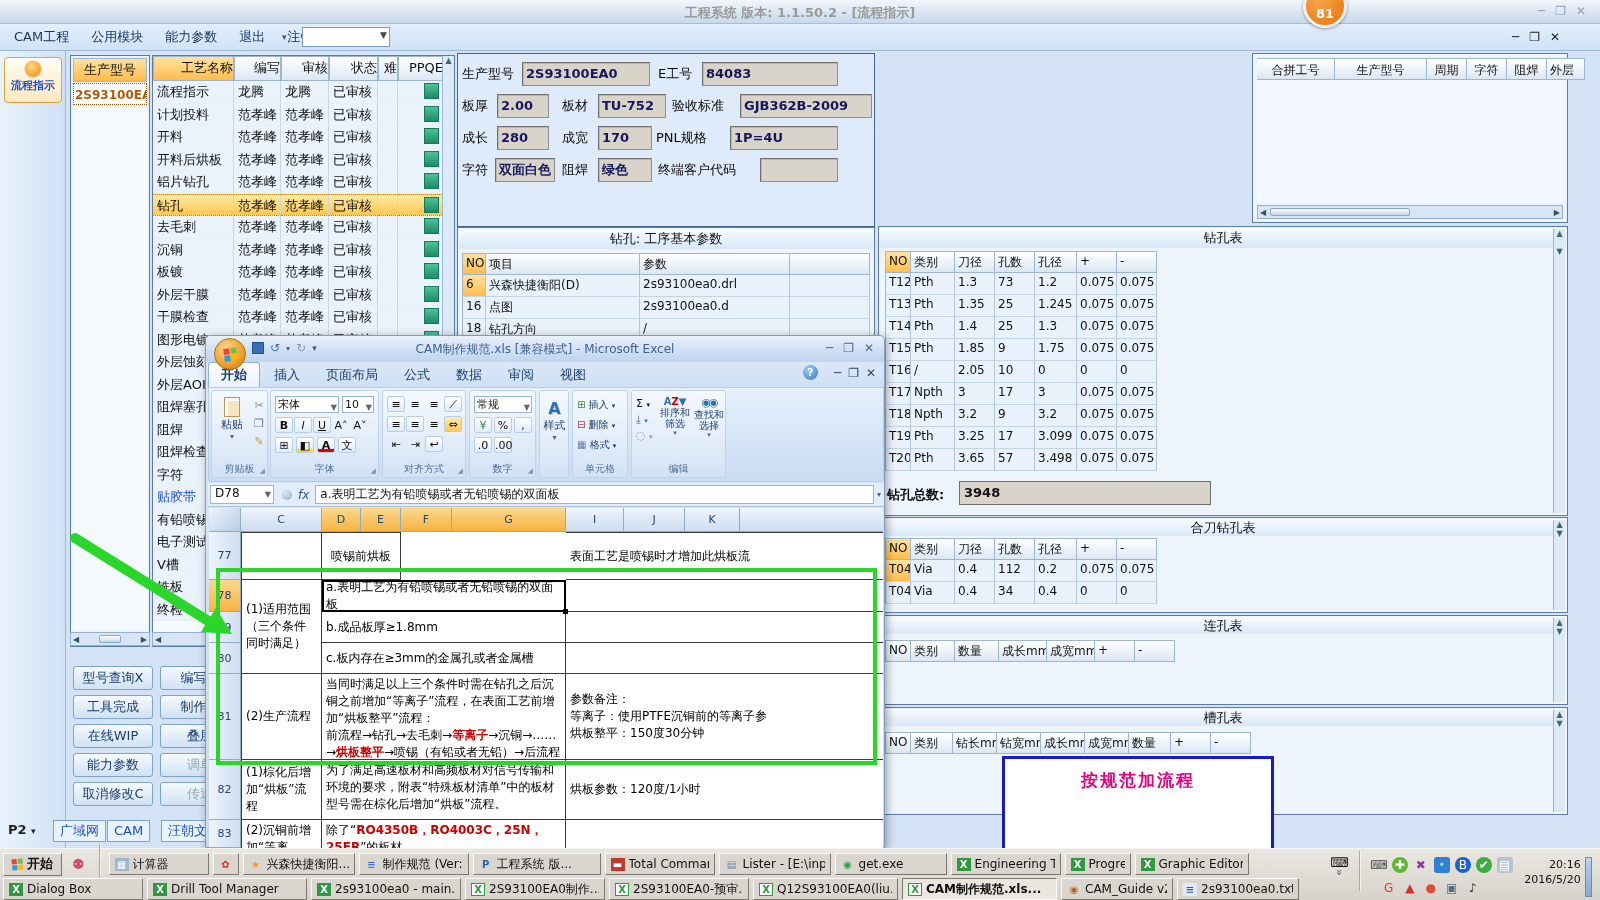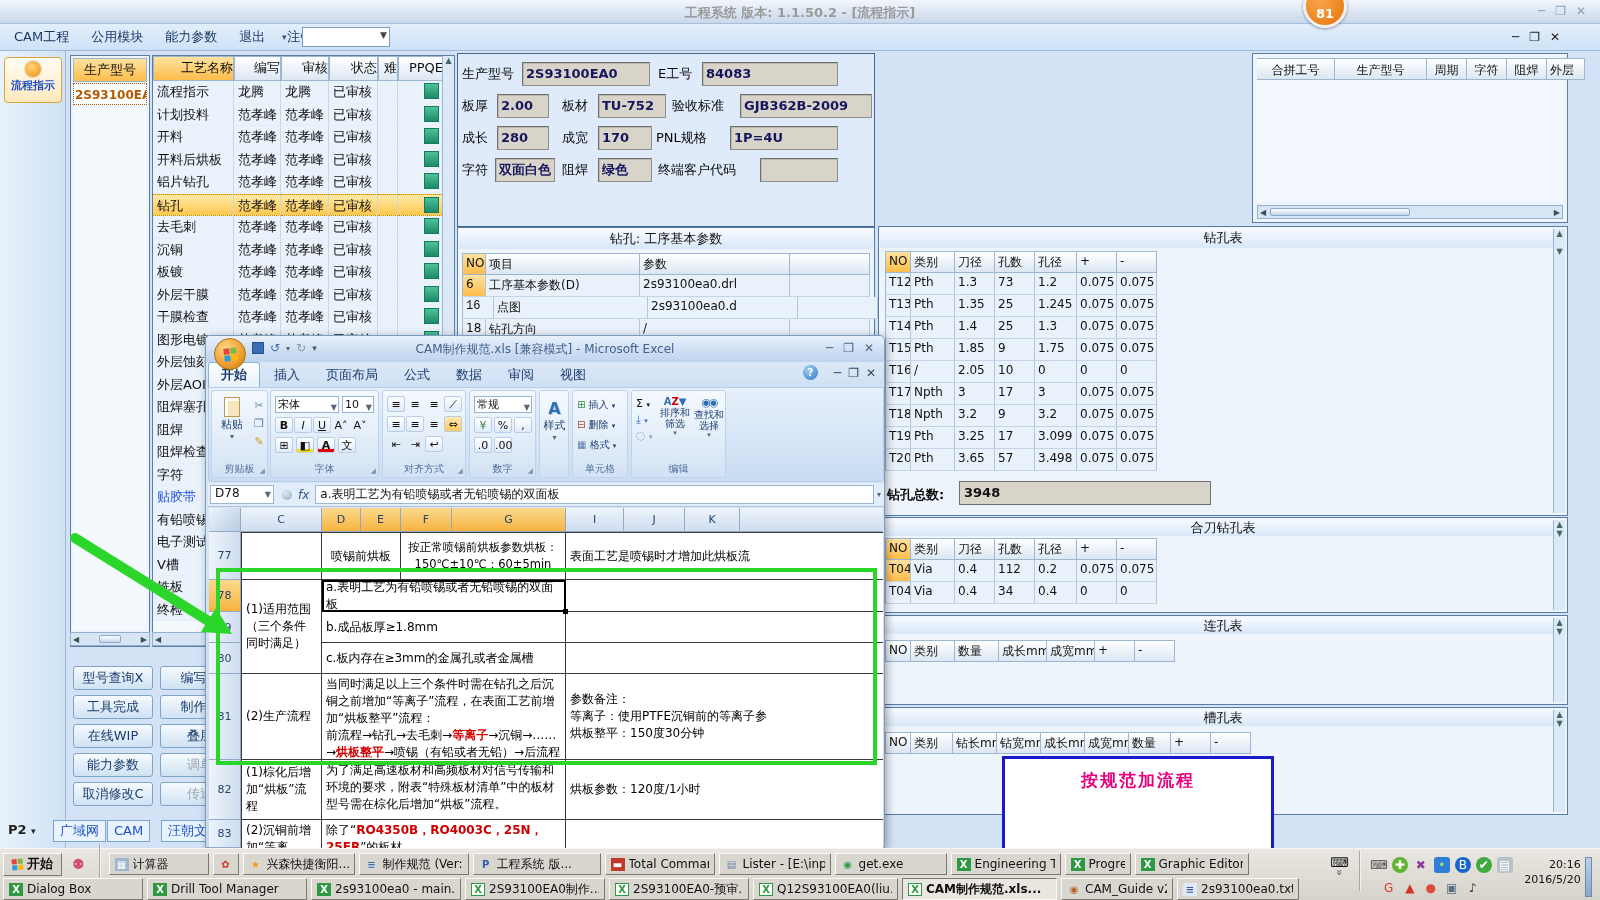--- a/index.html
+++ b/index.html
@@ -484,26 +484,26 @@
   <div class="ptl">钻孔: 工序基本参数</div>
   <div id="t-params" class="gt" style="left:4px;top:25px">
       <div class="gtr">
         <span class="gtc gth oh" style="width: 24px;">NO</span>
         <span class="gtc gth" style="width: 154px;">项目</span>
         <span class="gtc gth" style="width: 150px;">参数</span>
         <span class="gtc gth" style="width: 80px;"></span>
       </div>
       <div class="gtr">
         <span class="gtc oh" style="width: 24px;">6</span>
-        <span class="gtc" style="width: 154px;">工序基本参数(D)</span>
+        <span class="gtc" style="width: 154px;">兴森快捷衡阳(D)</span>
         <span class="gtc" style="width: 150px;">2s93100ea0.drl</span>
         <span class="gtc" style="width: 80px;"></span>
       </div>
       <div class="gtr">
-        <span class="gtc" style="width: 32px; font-family: Liberation Mono, monospace;">16</span>
+        <span class="gtc" style="width: 24px;">16</span>
         <span class="gtc" style="width: 154px;">点图</span>
         <span class="gtc" style="width: 150px;">2s93100ea0.d</span>
         <span class="gtc" style="width: 80px;"></span>
       </div>
       <div class="gtr">
         <span class="gtc" style="width: 24px;">18</span>
         <span class="gtc" style="width: 154px;">钻孔方向</span>
         <span class="gtc" style="width: 150px;">/</span>
         <span class="gtc" style="width: 80px;"></span>
       </div>
@@ -868,22 +868,20 @@
         <div class="xrh on" style="top: 72px; height: 32px;">78</div>
         <div class="xrh" style="top: 104px; height: 31px;">79</div>
         <div class="xrh" style="top: 135px; height: 31px;">80</div>
         <div class="xrh" style="top: 166px; height: 86px;">81</div>
         <div class="xrh" style="top: 252px; height: 60px;">82</div>
         <div class="xrh" style="top: 312px; height: 28px;">83</div>
       </div>
 
     <div class="xc bt bl ctr" style="left:32px;top:24px;width:81px;height:48px"></div>
     <div class="xc bt ctr" style="left:113px;top:24px;width:79px;height:48px">喷锡前烘板</div>
-    <div class="xc bt ctr pre" style="left:192px;top:24px;width:165px;height:48px;font-size:11.5px">按正常喷锡前烘板参数烘板：
-150℃±10℃；60±5min</div>
     <div class="xc bt vctr" style="left:357px;top:24px;width:317px;height:48px;border-right:none">表面工艺是喷锡时才增加此烘板流</div>
 
     <div class="xc bl vctr" style="left:32px;top:72px;width:81px;height:94px">(1)适用范围（三个条件同时满足）</div>
     <div class="xc vctr xsel" style="left:113px;top:72px;width:244px;height:32px">a.表明工艺为有铅喷锡或者无铅喷锡的双面板</div>
     <div id="fillhandle" style="left:354px;top:101px"></div>
     <div class="xc" style="left:357px;top:72px;width:317px;height:32px;border-right:none"></div>
     <div class="xc vctr" style="left:113px;top:104px;width:244px;height:31px">b.成品板厚≥1.8mm</div>
     <div class="xc" style="left:357px;top:104px;width:317px;height:31px;border-right:none"></div>
     <div class="xc vctr" style="left:113px;top:135px;width:244px;height:31px">c.板内存在≥3mm的金属孔或者金属槽</div>
     <div class="xc" style="left:357px;top:135px;width:317px;height:31px;border-right:none"></div>

